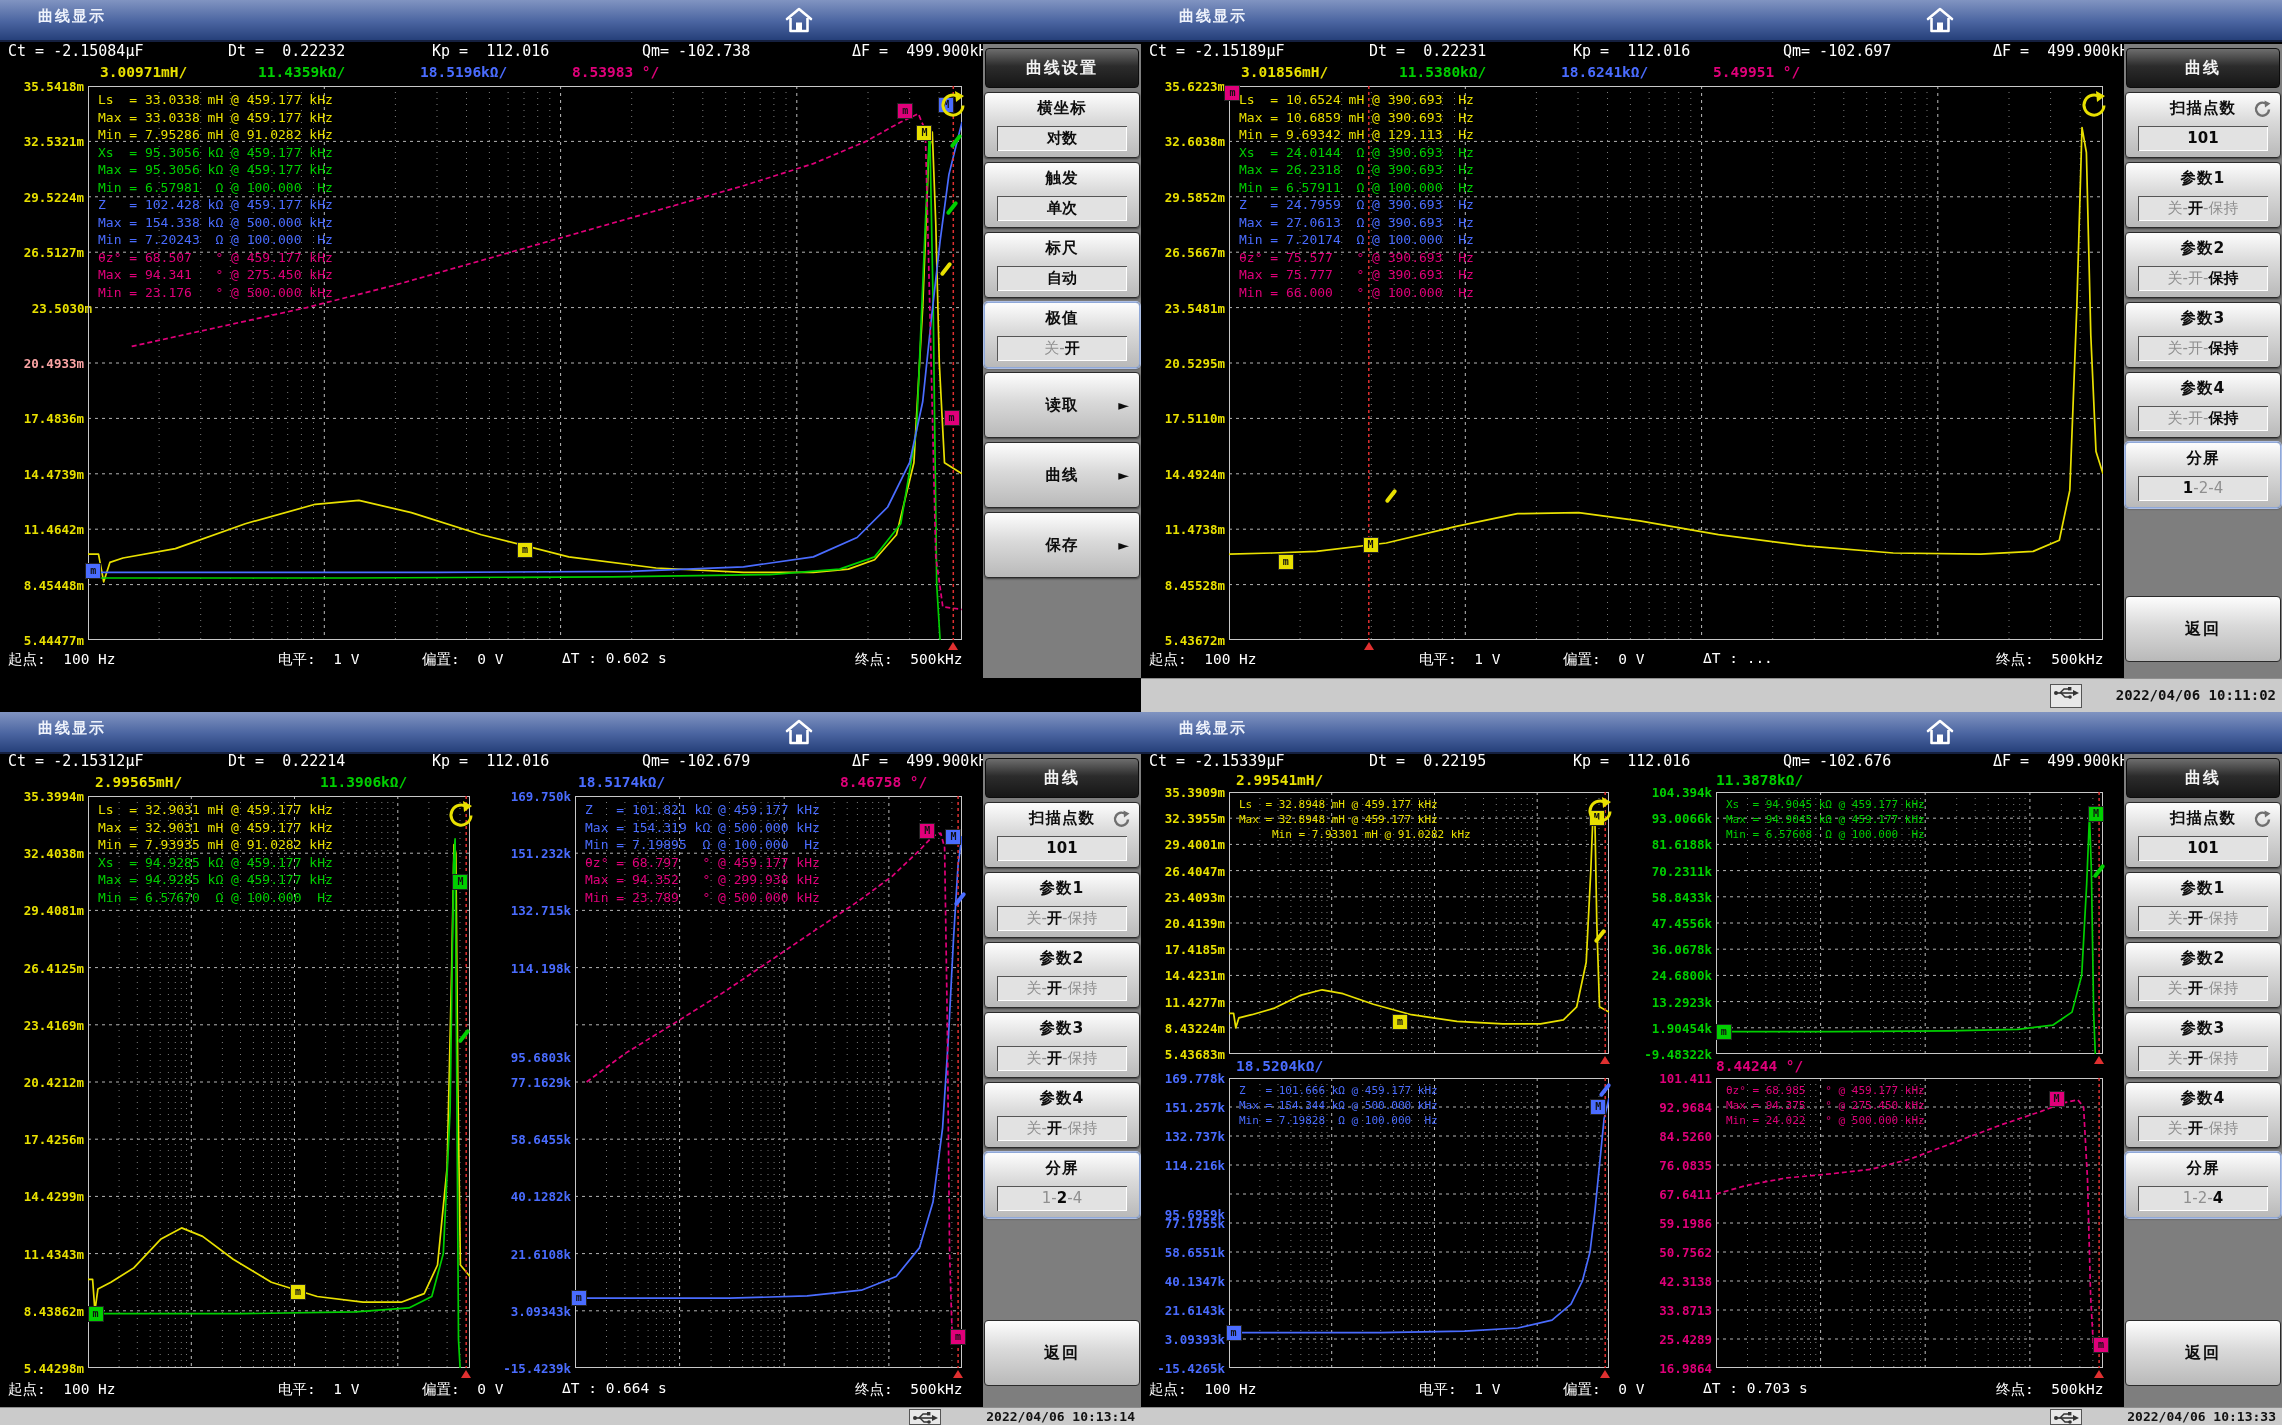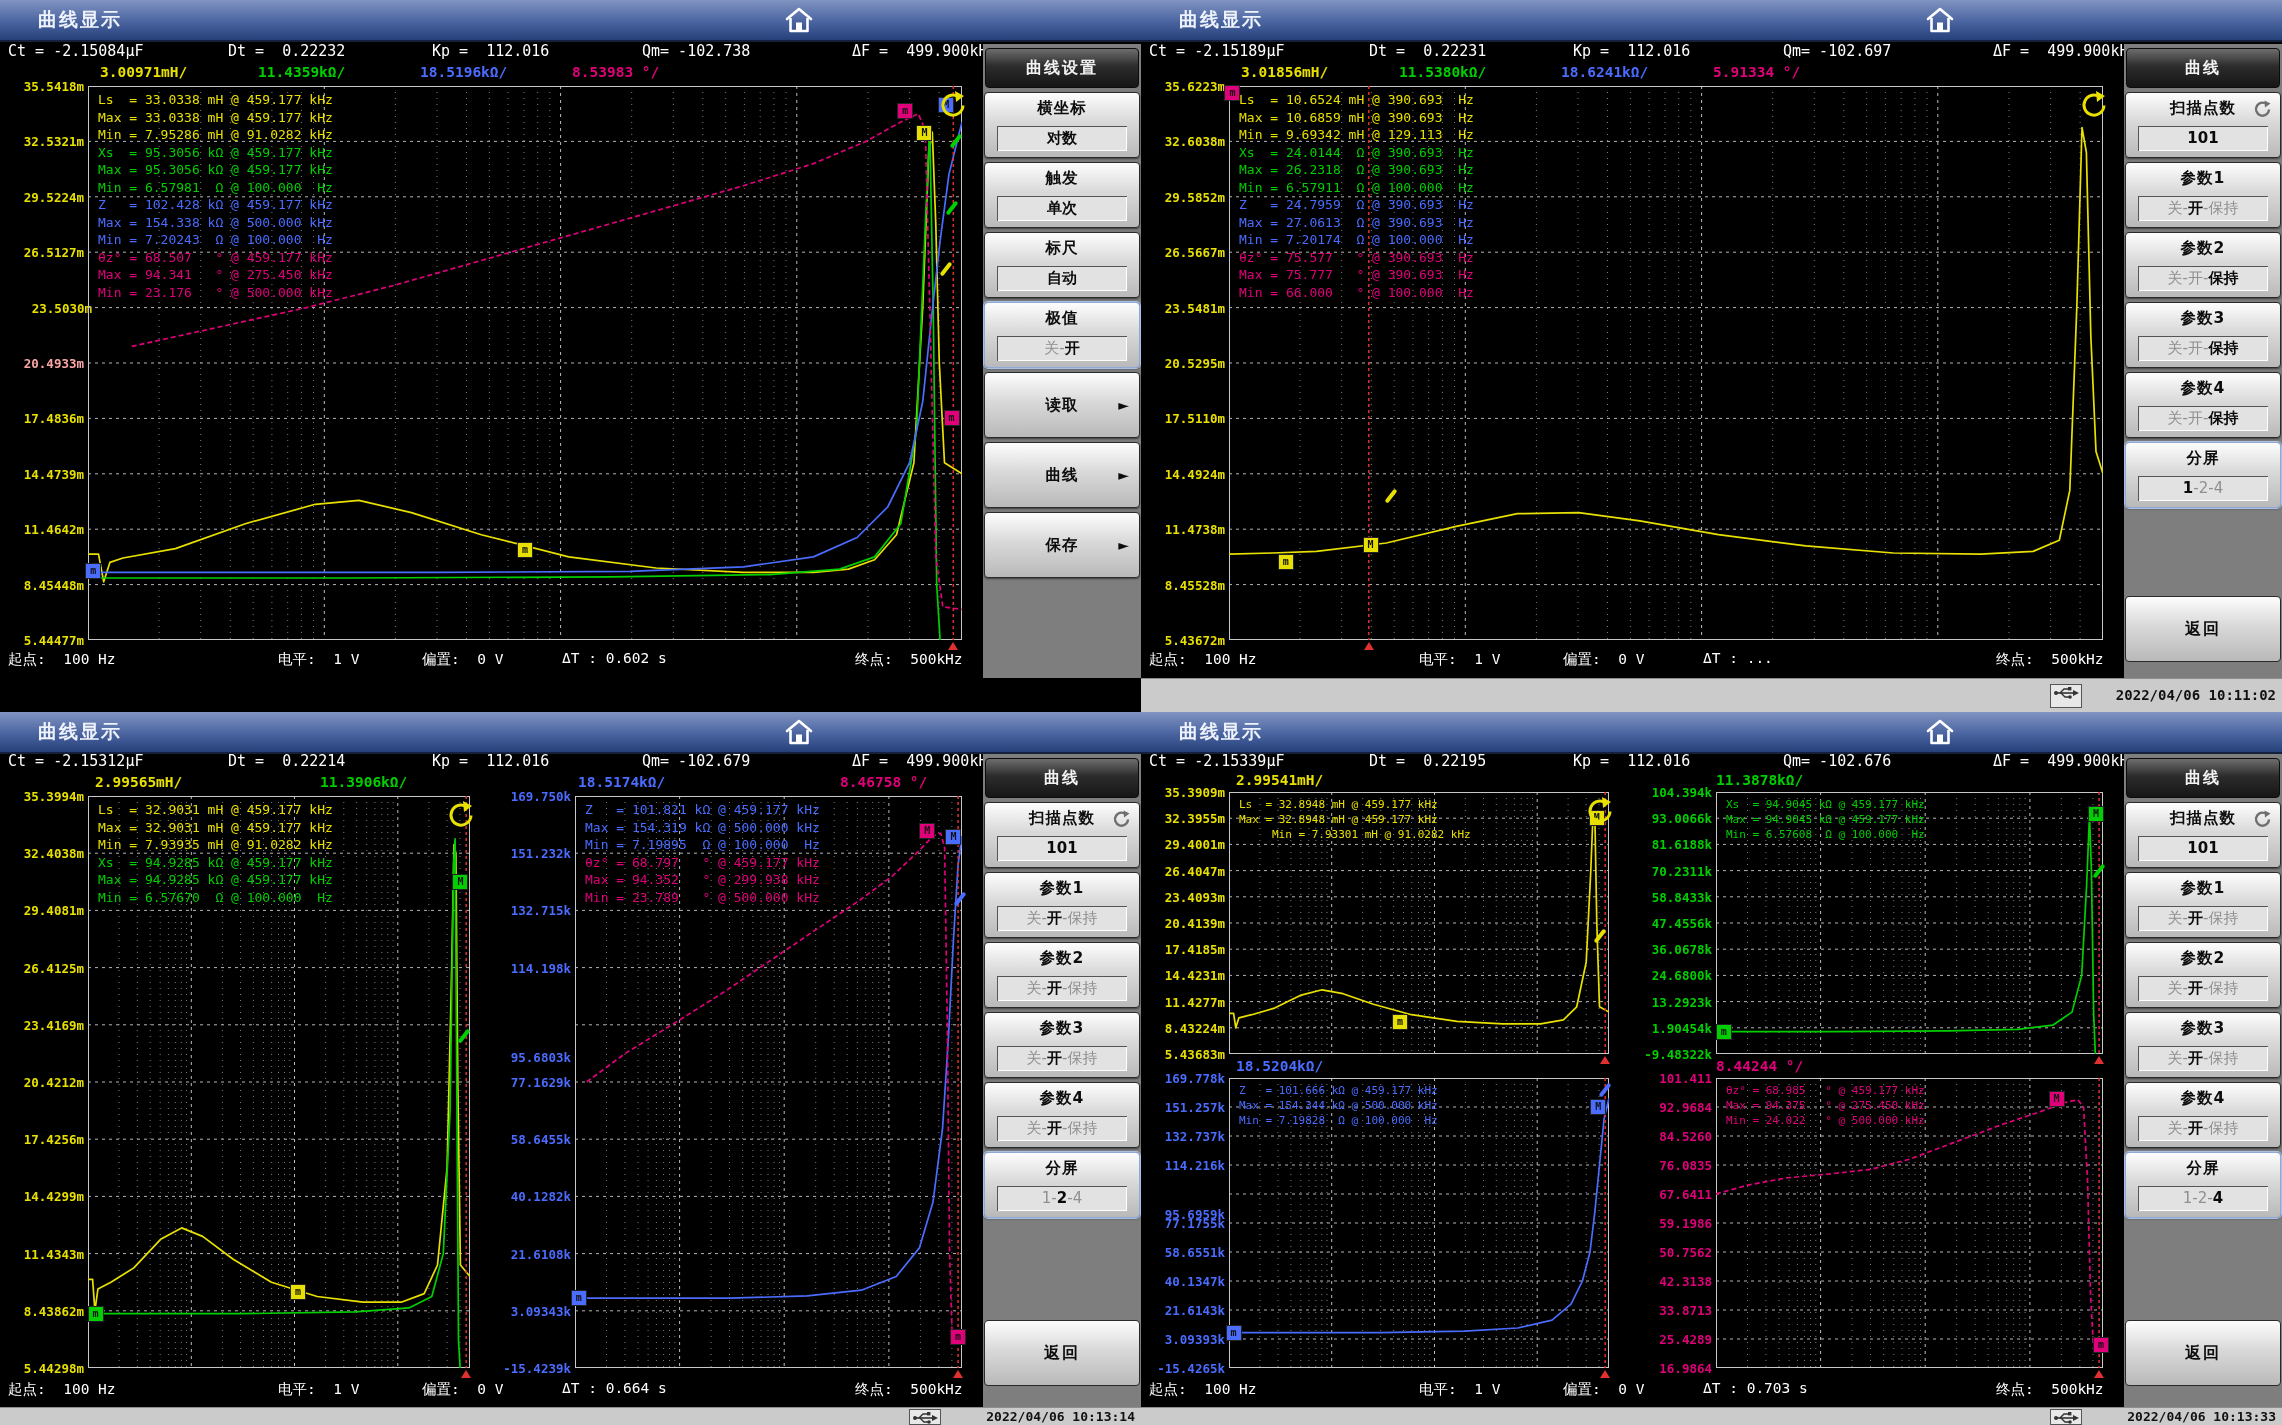--- a/index.html
+++ b/index.html
@@ -1,21 +1,21 @@
 <!DOCTYPE html>
 <html><head>
 <meta charset="utf-8">
 <style>
   html,body{margin:0;padding:0;background:#000;}
   #screen{position:relative;width:2282px;height:1425px;background:#000;overflow:hidden;
           font-family:"DejaVu Sans",sans-serif;}
   .quad{position:absolute;background:#000;overflow:hidden;}
   .titlebar{position:absolute;left:0;top:0;width:100%;height:40px;
     background:linear-gradient(#8194c1,#4a64a0 55%,#26407a);border-bottom:2px solid #15203f;}
-  .title{position:absolute;left:38px;top:7px;color:#eef2fb;font-size:19px;font-weight:bold;letter-spacing:2px;}
+  .title{position:absolute;left:38px;top:7px;color:#eef2fb;font-size:15px;font-weight:bold;letter-spacing:2px;}
   .homeicon{position:absolute;left:783px;top:5px;width:32px;height:30px;}
   .measrow span{position:absolute;color:#fff;font-size:15px;font-family:"DejaVu Sans Mono",monospace;white-space:pre;}
   .scalelbl{position:absolute;font-size:14.5px;font-weight:bold;font-family:"DejaVu Sans Mono",monospace;white-space:pre;}
   .plot{position:absolute;}
   .plot svg{position:absolute;left:0;top:0;}
   .ylab{position:absolute;font-size:12.5px;font-weight:bold;font-family:"DejaVu Sans Mono",monospace;
         text-align:right;transform:translateY(-50%);white-space:pre;}
   .annblock{position:absolute;left:10px;top:5px;font-family:"DejaVu Sans Mono",monospace;
             font-size:13px;line-height:17.5px;white-space:pre;}
   .annblock.small{font-size:11px;line-height:15px;}
@@ -204,21 +204,21 @@
       <div class="measrow">
         <span style="left: 8px; top: 42px;">Ct = -2.15189µF</span>
         <span style="left: 228px; top: 42px;">Dt =  0.22231</span>
         <span style="left: 432px; top: 42px;">Kp =  112.016</span>
         <span style="left: 642px; top: 42px;">Qm= -102.697</span>
         <span style="left: 852px; top: 42px;">ΔF =  499.900kHz</span>
       </div>
       <div class="scalelbl" style="left: 100px; top: 64px; color: rgb(232, 224, 0);">3.01856mH/</div>
       <div class="scalelbl" style="left: 258px; top: 64px; color: rgb(0, 207, 0);">11.5380kΩ/</div>
       <div class="scalelbl" style="left: 420px; top: 64px; color: rgb(74, 108, 255);">18.6241kΩ/</div>
-      <div class="scalelbl" style="left: 572px; top: 64px; color: rgb(224, 0, 122);">5.91334 °/</div>
+      <div class="scalelbl" style="left: 572px; top: 64px; color: rgb(224, 0, 122);">5.49951 °/</div>
       <div style="position: absolute; left: 0px; top: 0px; width: 84px;">
         <div class="ylab" style="width: 84px; left: 0px; top: 86px; color: rgb(232, 224, 0);">35.6223m</div>
         <div class="ylab" style="width: 84px; left: 0px; top: 141.4px; color: rgb(232, 224, 0);">32.6038m</div>
         <div class="ylab" style="width: 84px; left: 0px; top: 196.8px; color: rgb(232, 224, 0);">29.5852m</div>
         <div class="ylab" style="width: 84px; left: 0px; top: 252.2px; color: rgb(232, 224, 0);">26.5667m</div>
         <div class="ylab" style="width: 84px; left: 0px; top: 307.6px; color: rgb(232, 224, 0);">23.5481m</div>
         <div class="ylab" style="width: 84px; left: 0px; top: 363px; color: rgb(232, 224, 0);">20.5295m</div>
         <div class="ylab" style="width: 84px; left: 0px; top: 418.4px; color: rgb(232, 224, 0);">17.5110m</div>
         <div class="ylab" style="width: 84px; left: 0px; top: 473.8px; color: rgb(232, 224, 0);">14.4924m</div>
         <div class="ylab" style="width: 84px; left: 0px; top: 529.2px; color: rgb(232, 224, 0);">11.4738m</div>

